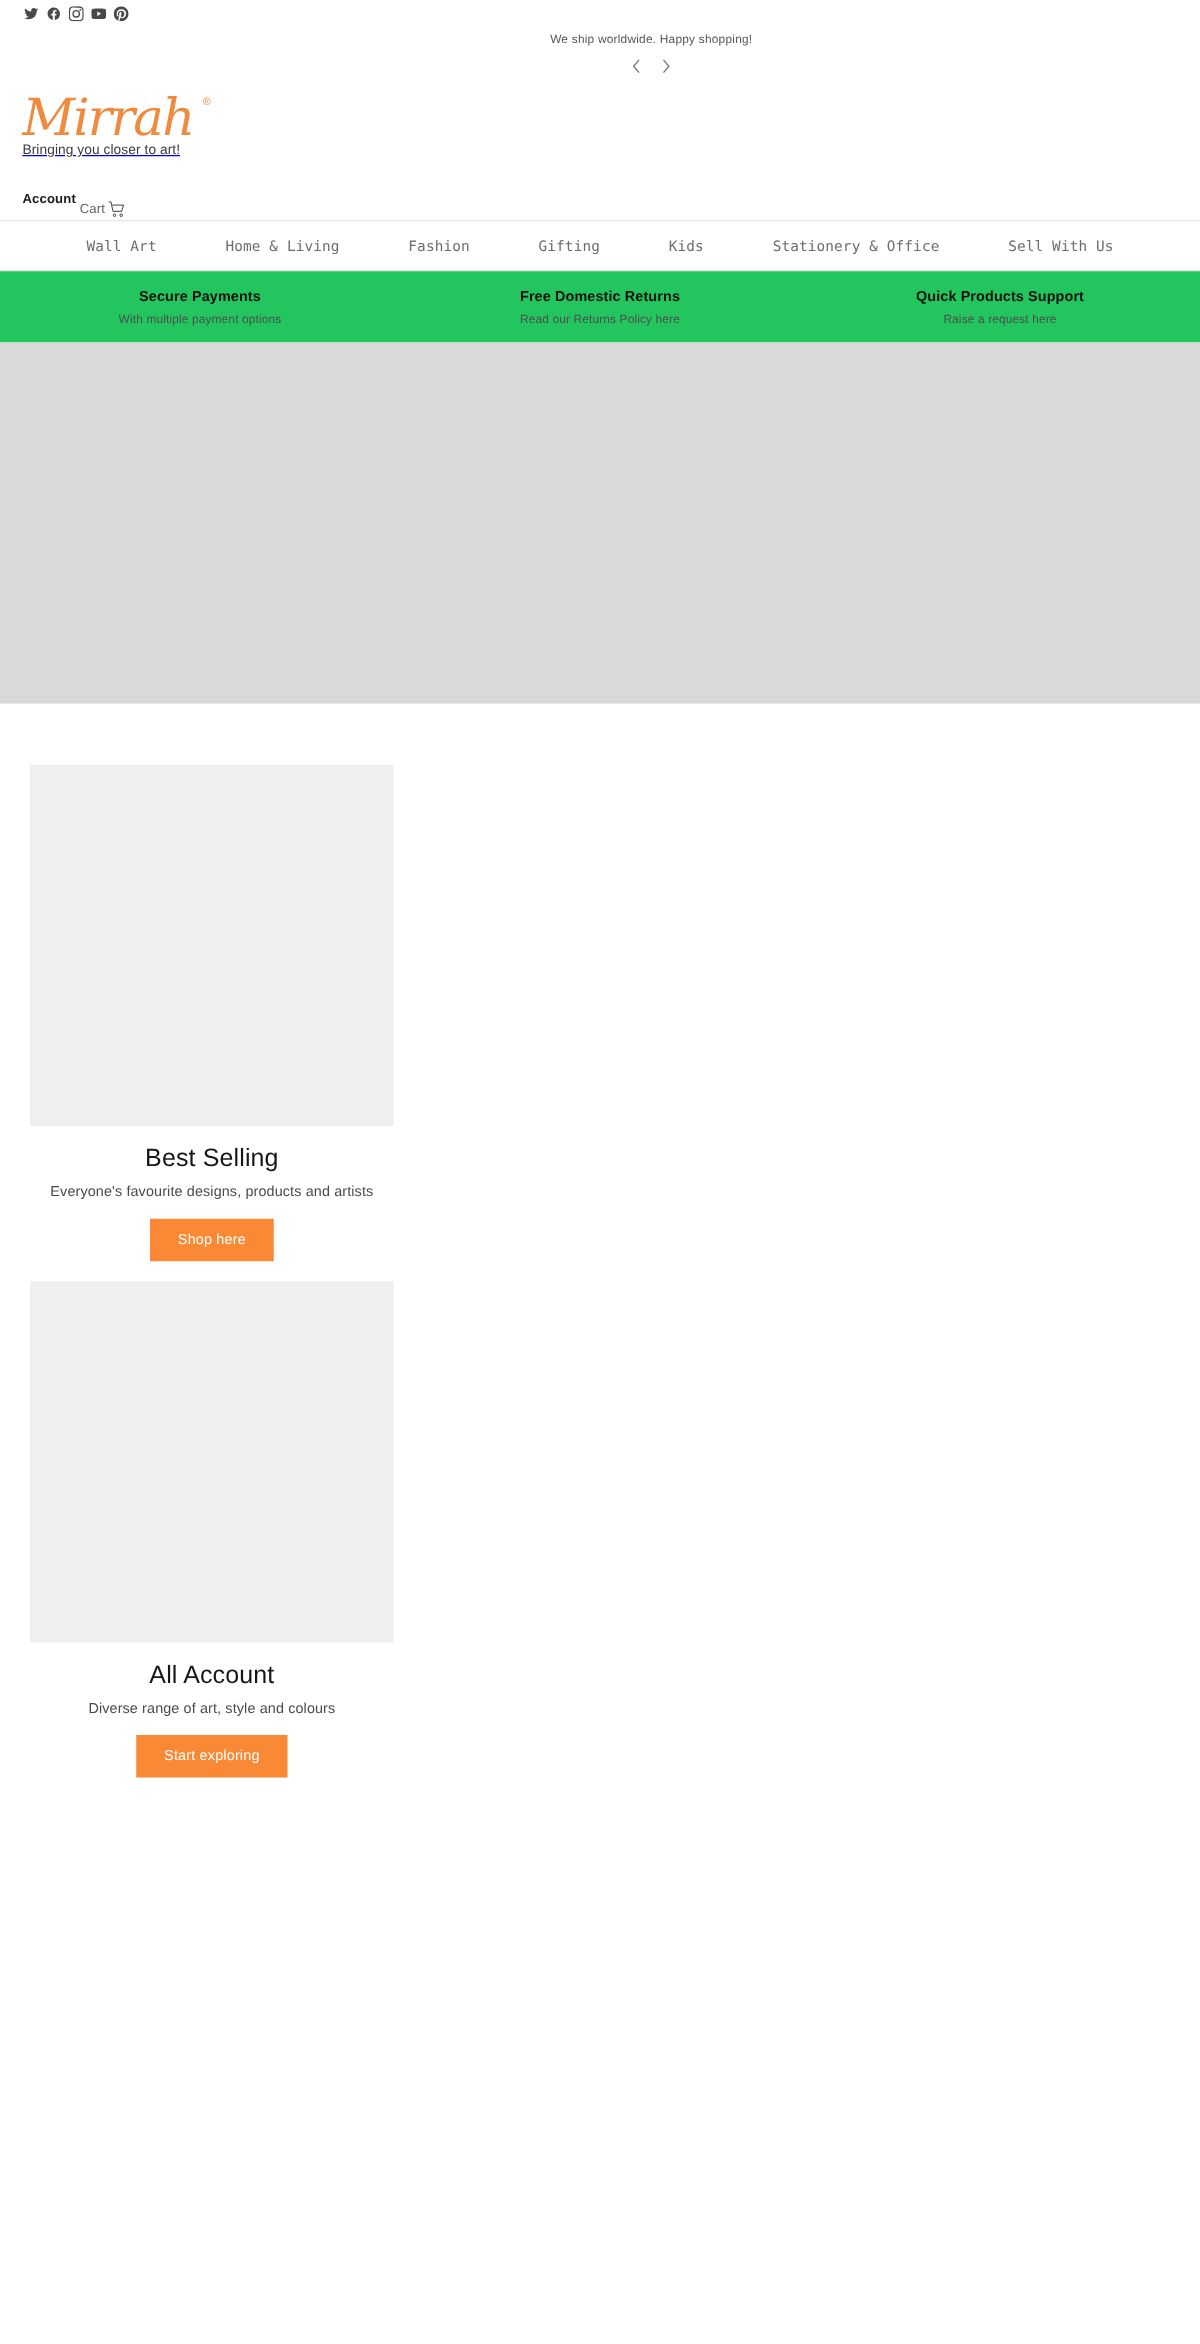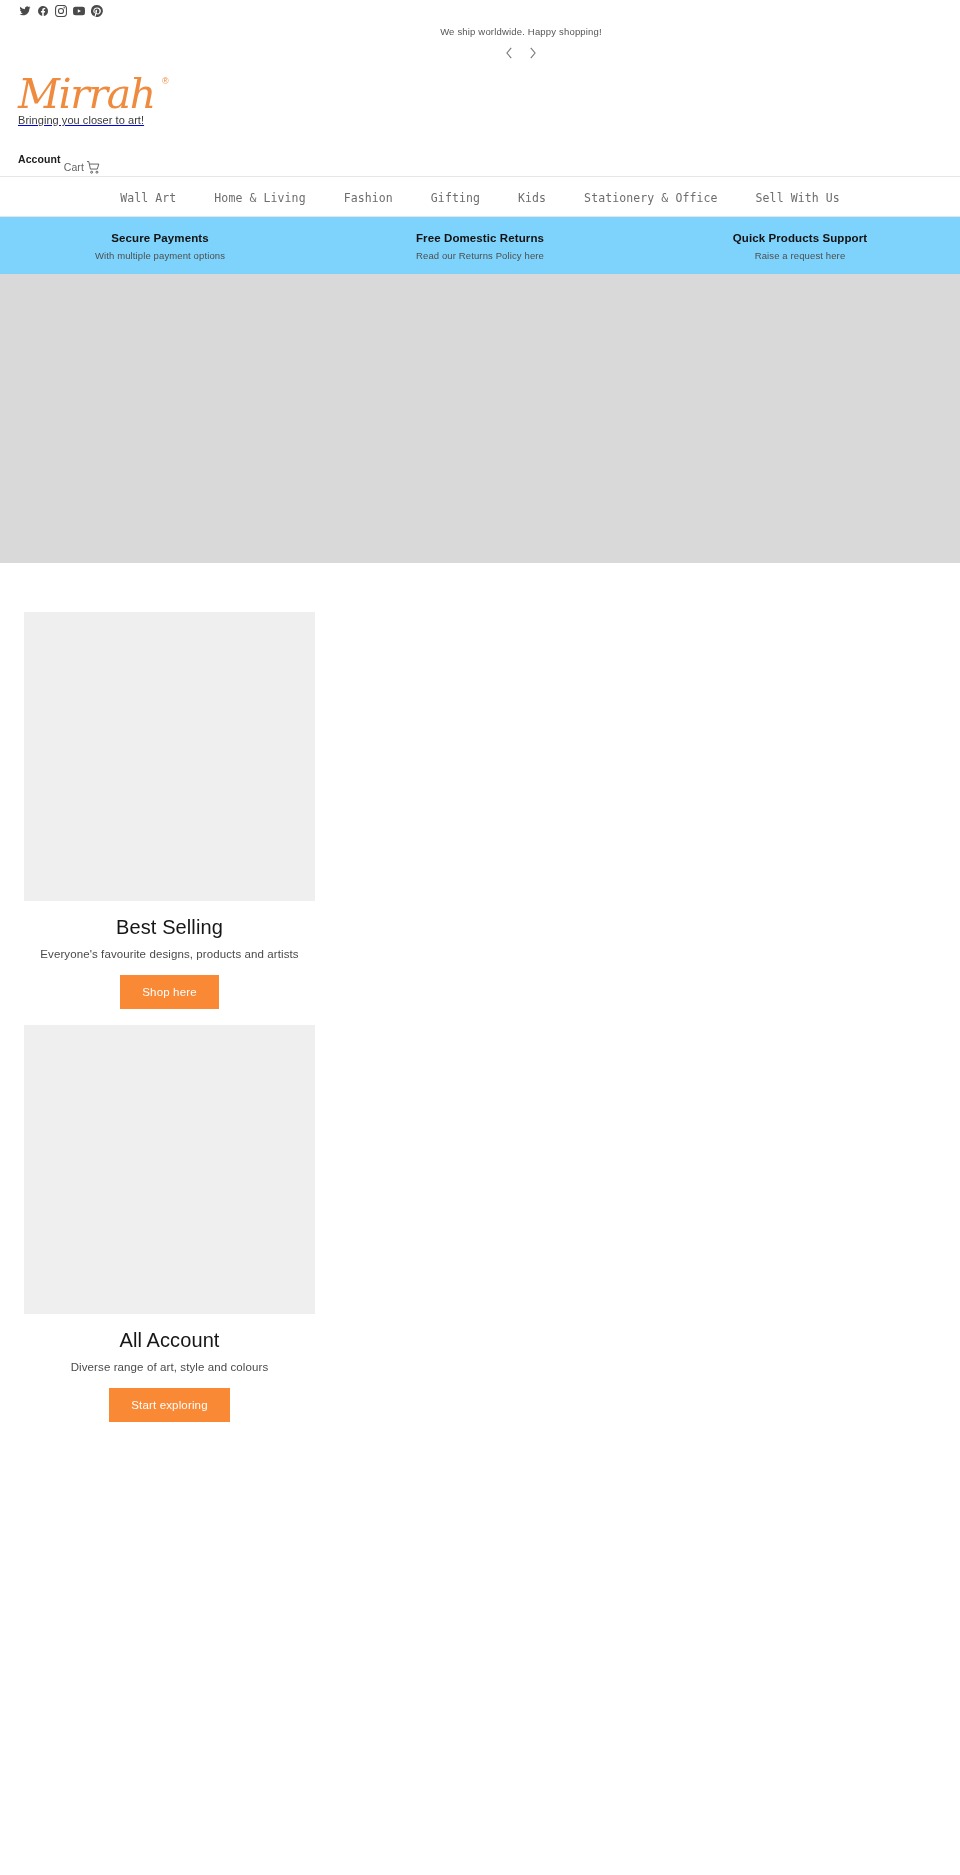--- a/index.html
+++ b/index.html
@@ -119,37 +119,37 @@
 
   
   .main-nav {
     border-top: 1px solid #e6e6e6;
     border-bottom: 1px solid #e6e6e6;
     height: 41px;
     display: flex;
     align-items: center;
     justify-content: center;
   }
-  .nav-list { display: flex; align-items: center; gap: 0; list-style: none; }
+  .nav-list { display: flex; align-items: center; gap: 17px; list-style: none; }
   .nav-link {
     font-family: "DejaVu Sans Mono", "Liberation Mono", monospace;
     font-size: 11.5px;
     color: #6d6d6d;
     text-decoration: none;
     padding: 0 19px;
     letter-spacing: .1px;
     white-space: nowrap;
     display: inline-block;
   }
 
   
   .feature-strip {
     display: flex;
     padding: 13px 0 12px;
-    background: #7dd3fc;
+    background: #22c55e;
   }
   .feature {
     flex: 1 1 0;
     text-align: center;
     padding: 0 10px;
   }
   .feature-title {
     font-size: 11.5px;
     font-weight: 700;
     color: #111111;

